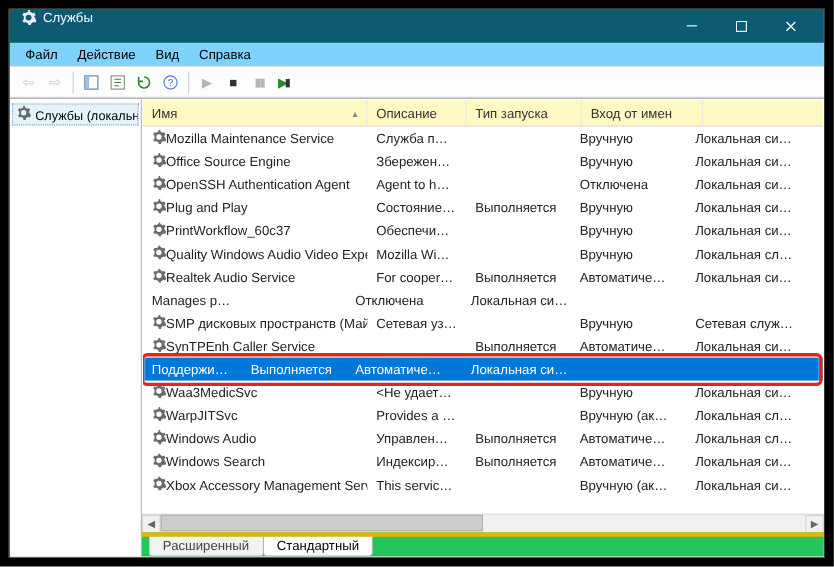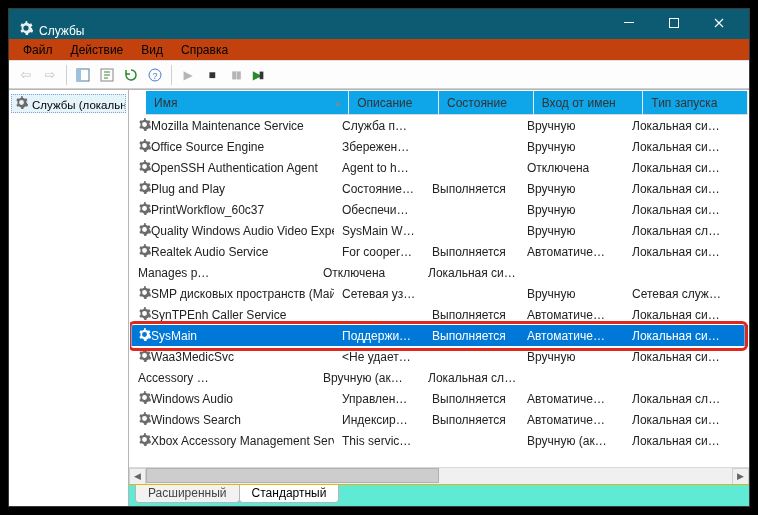--- a/index.html
+++ b/index.html
@@ -17,39 +17,39 @@
     display: flex;
     flex-direction: column;
     border: 1px solid #3a3a3a;
     position: relative;
   }
   .titlebar {
     height: 30px;
     background: #0d5a73;
     color: #fff;
     display: flex;
-    align-items: flex-end;
-    padding: 0 8px 1px 10px;
+    align-items: flex-start;
+    padding: 0 8px 18px 10px;
   }
   .titlebar .icon { margin-right: 6px; }
   .titlebar .title { flex: 1; font-size: 12px; }
   .titlebar .wbtn {
     width: 45px;
     height: 30px;
     display: flex;
     align-items: center;
     justify-content: center;
     color: #fff;
   }
   .menubar {
     height: 22px;
     display: flex;
     align-items: center;
     padding: 0 6px;
-    background: #c2410c;
+    background: #7dd3fc;
     border-bottom: 1px solid #e0e0e0;
     gap: 2px;
   }
   .menubar span { padding: 2px 8px; font-size: 12px; }
   .toolbar {
     height: 28px;
     display: flex;
     align-items: center;
     padding: 0 6px;
     gap: 2px;
@@ -95,25 +95,24 @@
     overflow: hidden;
   }
   .listwrap {
     flex: 1;
     overflow: hidden;
     position: relative;
     margin: 1px;
   }
   .list-header {
     display: flex;
-    background: #0ea5e9;
+    background: #fef9c3;
     border-bottom: 1px solid #d9d9d9;
     height: 24px;
     align-items: flex-start;
-    margin-left: 16px;
   }
   .list-header .col {
     padding: 0 8px;
     font-size: 12px;
     color: #333;
     border-right: 1px solid #e8e8e8;
     height: 100%;
     display: flex;
     align-items: center;
     overflow: hidden;
@@ -153,22 +152,22 @@
     border: 3px solid #e1261c;
     border-radius: 6px;
     pointer-events: none;
     box-shadow: 0 0 0 1px rgba(255,255,255,0.4) inset;
   }
   .bottom-tabs {
     height: 22px;
     display: flex;
     align-items: flex-start;
     padding-left: 6px;
-    border-top: 1px solid #eab308;
-    background: #5eead4;
+    border-top: 4px solid #eab308;
+    background: #22c55e;
     position: relative;
   }
   .tab {
     border: 1px solid #b5b5b5;
     border-top: none;
     border-radius: 0 0 4px 4px;
     padding: 1px 12px 2px;
     font-size: 12px;
     margin-right: -1px;
     background: #fff;
@@ -292,23 +291,22 @@
         </span>
         <span>Службы (локальн</span>
       </div>
     </div>
 
     <div class="detail">
       <div class="listwrap">
         <div class="list-header">
           <div class="col col-name sorted">Имя</div>
           <div class="col col-desc">Описание</div>
-          <div class="col col-state">Состояние</div>
+          <div class="col col-start">Тип запуска</div>
           <div class="col col-user">Вход от имен</div>
-          <div class="col col-start">Тип запуска</div>
         </div>
         <div class="rows" id="rows">
             <div class="row">
               <div class="cell col-name name">
                 <span class="gear"><svg width="13" height="13" viewBox="0 0 16 16">
                     <path fill="#6b6b6b" d="M8 5a3 3 0 1 0 .001 6.001A3 3 0 0 0 8 5zm7 3c0 .5-.05 1-.15 1.4l1.6 1.3-1.5 2.6-1.9-.7a6 6 0 0 1-2.4 1.4l-.3 2H7.7l-.3-2a6 6 0 0 1-2.4-1.4l-1.9.7L1.6 11l1.6-1.3A7 7 0 0 1 3 8c0-.5.05-1 .15-1.4L1.6 5.3l1.5-2.6 1.9.7A6 6 0 0 1 7.4 2l.3-2h1.6l.3 2a6 6 0 0 1 2.4 1.4l1.9-.7 1.5 2.6-1.6 1.3c.1.4.2.9.2 1.4z"></path>
                   </svg></span>
                 <span>Mozilla Maintenance Service</span>
               </div>
               <div class="cell col-desc">Служба п…</div>
@@ -364,21 +362,21 @@
               <div class="cell col-start">Вручную</div>
               <div class="cell col-user">Локальная си…</div>
             </div>
             <div class="row">
               <div class="cell col-name name">
                 <span class="gear"><svg width="13" height="13" viewBox="0 0 16 16">
                     <path fill="#6b6b6b" d="M8 5a3 3 0 1 0 .001 6.001A3 3 0 0 0 8 5zm7 3c0 .5-.05 1-.15 1.4l1.6 1.3-1.5 2.6-1.9-.7a6 6 0 0 1-2.4 1.4l-.3 2H7.7l-.3-2a6 6 0 0 1-2.4-1.4l-1.9.7L1.6 11l1.6-1.3A7 7 0 0 1 3 8c0-.5.05-1 .15-1.4L1.6 5.3l1.5-2.6 1.9.7A6 6 0 0 1 7.4 2l.3-2h1.6l.3 2a6 6 0 0 1 2.4 1.4l1.9-.7 1.5 2.6-1.6 1.3c.1.4.2.9.2 1.4z"></path>
                   </svg></span>
                 <span>Quality Windows Audio Video Experien…</span>
               </div>
-              <div class="cell col-desc">SysMain Wi…</div>
+              <div class="cell col-desc">Mozilla Wi…</div>
               <div class="cell col-state"></div>
               <div class="cell col-start">Вручную</div>
               <div class="cell col-user">Локальная сл…</div>
             </div>
             <div class="row">
               <div class="cell col-name name">
                 <span class="gear"><svg width="13" height="13" viewBox="0 0 16 16">
                     <path fill="#6b6b6b" d="M8 5a3 3 0 1 0 .001 6.001A3 3 0 0 0 8 5zm7 3c0 .5-.05 1-.15 1.4l1.6 1.3-1.5 2.6-1.9-.7a6 6 0 0 1-2.4 1.4l-.3 2H7.7l-.3-2a6 6 0 0 1-2.4-1.4l-1.9.7L1.6 11l1.6-1.3A7 7 0 0 1 3 8c0-.5.05-1 .15-1.4L1.6 5.3l1.5-2.6 1.9.7A6 6 0 0 1 7.4 2l.3-2h1.6l.3 2a6 6 0 0 1 2.4 1.4l1.9-.7 1.5 2.6-1.6 1.3c.1.4.2.9.2 1.4z"></path>
                   </svg></span>
                 <span>Realtek Audio Service</span>
@@ -412,45 +410,45 @@
                     <path fill="#6b6b6b" d="M8 5a3 3 0 1 0 .001 6.001A3 3 0 0 0 8 5zm7 3c0 .5-.05 1-.15 1.4l1.6 1.3-1.5 2.6-1.9-.7a6 6 0 0 1-2.4 1.4l-.3 2H7.7l-.3-2a6 6 0 0 1-2.4-1.4l-1.9.7L1.6 11l1.6-1.3A7 7 0 0 1 3 8c0-.5.05-1 .15-1.4L1.6 5.3l1.5-2.6 1.9.7A6 6 0 0 1 7.4 2l.3-2h1.6l.3 2a6 6 0 0 1 2.4 1.4l1.9-.7 1.5 2.6-1.6 1.3c.1.4.2.9.2 1.4z"></path>
                   </svg></span>
                 <span>SynTPEnh Caller Service</span>
               </div>
               <div class="cell col-desc"></div>
               <div class="cell col-state">Выполняется</div>
               <div class="cell col-start">Автоматиче…</div>
               <div class="cell col-user">Локальная си…</div>
             </div>
             <div class="row selected">
-              <div class="cell col-name name">
-                <span class="gear"><svg width="13" height="13" viewBox="0 0 16 16">
-                    <path fill="#fff" d="M8 5a3 3 0 1 0 .001 6.001A3 3 0 0 0 8 5zm7 3c0 .5-.05 1-.15 1.4l1.6 1.3-1.5 2.6-1.9-.7a6 6 0 0 1-2.4 1.4l-.3 2H7.7l-.3-2a6 6 0 0 1-2.4-1.4l-1.9.7L1.6 11l1.6-1.3A7 7 0 0 1 3 8c0-.5.05-1 .15-1.4L1.6 5.3l1.5-2.6 1.9.7A6 6 0 0 1 7.4 2l.3-2h1.6l.3 2a6 6 0 0 1 2.4 1.4l1.9-.7 1.5 2.6-1.6 1.3c.1.4.2.9.2 1.4z"></path>
-                  </svg></span>
-                <span>SysMain</span>
-              </div>
               <div class="cell col-desc">Поддержи…</div>
               <div class="cell col-state">Выполняется</div>
               <div class="cell col-start">Автоматиче…</div>
               <div class="cell col-user">Локальная си…</div>
             </div>
             <div class="row">
               <div class="cell col-name name">
                 <span class="gear"><svg width="13" height="13" viewBox="0 0 16 16">
                     <path fill="#6b6b6b" d="M8 5a3 3 0 1 0 .001 6.001A3 3 0 0 0 8 5zm7 3c0 .5-.05 1-.15 1.4l1.6 1.3-1.5 2.6-1.9-.7a6 6 0 0 1-2.4 1.4l-.3 2H7.7l-.3-2a6 6 0 0 1-2.4-1.4l-1.9.7L1.6 11l1.6-1.3A7 7 0 0 1 3 8c0-.5.05-1 .15-1.4L1.6 5.3l1.5-2.6 1.9.7A6 6 0 0 1 7.4 2l.3-2h1.6l.3 2a6 6 0 0 1 2.4 1.4l1.9-.7 1.5 2.6-1.6 1.3c.1.4.2.9.2 1.4z"></path>
                   </svg></span>
                 <span>Waa3MedicSvc</span>
               </div>
               <div class="cell col-desc">&lt;Не удает…</div>
               <div class="cell col-state"></div>
               <div class="cell col-start">Вручную</div>
               <div class="cell col-user">Локальная си…</div>
             </div>
             <div class="row">
-              <div class="cell col-desc">Accessory a …</div>
+              <div class="cell col-name name">
+                <span class="gear"><svg width="13" height="13" viewBox="0 0 16 16">
+                    <path fill="#6b6b6b" d="M8 5a3 3 0 1 0 .001 6.001A3 3 0 0 0 8 5zm7 3c0 .5-.05 1-.15 1.4l1.6 1.3-1.5 2.6-1.9-.7a6 6 0 0 1-2.4 1.4l-.3 2H7.7l-.3-2a6 6 0 0 1-2.4-1.4l-1.9.7L1.6 11l1.6-1.3A7 7 0 0 1 3 8c0-.5.05-1 .15-1.4L1.6 5.3l1.5-2.6 1.9.7A6 6 0 0 1 7.4 2l.3-2h1.6l.3 2a6 6 0 0 1 2.4 1.4l1.9-.7 1.5 2.6-1.6 1.3c.1.4.2.9.2 1.4z"></path>
+                  </svg></span>
+                <span>WarpJITSvc</span>
+              </div>
+              <div class="cell col-desc">Provides a …</div>
               <div class="cell col-state"></div>
               <div class="cell col-start">Вручную (ак…</div>
               <div class="cell col-user">Локальная сл…</div>
             </div>
             <div class="row">
               <div class="cell col-name name">
                 <span class="gear"><svg width="13" height="13" viewBox="0 0 16 16">
                     <path fill="#6b6b6b" d="M8 5a3 3 0 1 0 .001 6.001A3 3 0 0 0 8 5zm7 3c0 .5-.05 1-.15 1.4l1.6 1.3-1.5 2.6-1.9-.7a6 6 0 0 1-2.4 1.4l-.3 2H7.7l-.3-2a6 6 0 0 1-2.4-1.4l-1.9.7L1.6 11l1.6-1.3A7 7 0 0 1 3 8c0-.5.05-1 .15-1.4L1.6 5.3l1.5-2.6 1.9.7A6 6 0 0 1 7.4 2l.3-2h1.6l.3 2a6 6 0 0 1 2.4 1.4l1.9-.7 1.5 2.6-1.6 1.3c.1.4.2.9.2 1.4z"></path>
                   </svg></span>
                 <span>Windows Audio</span>

